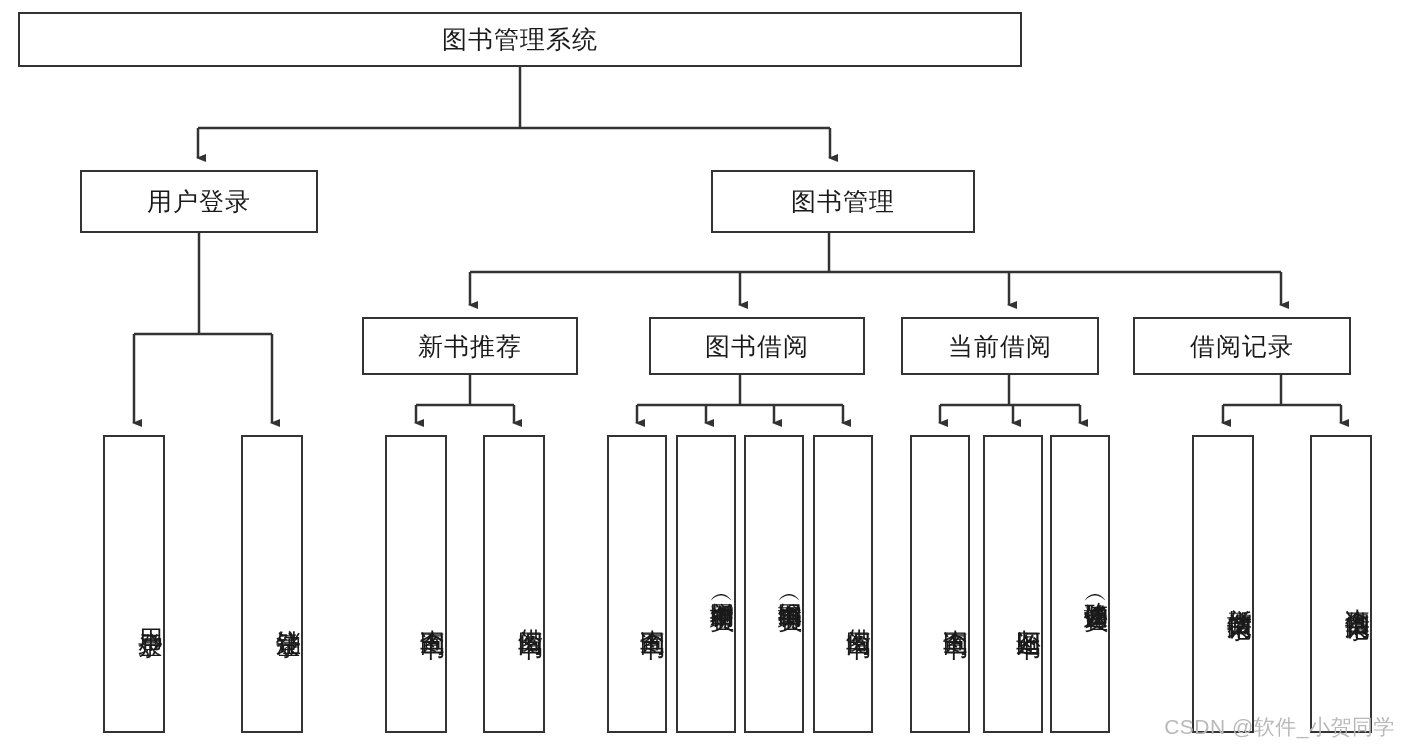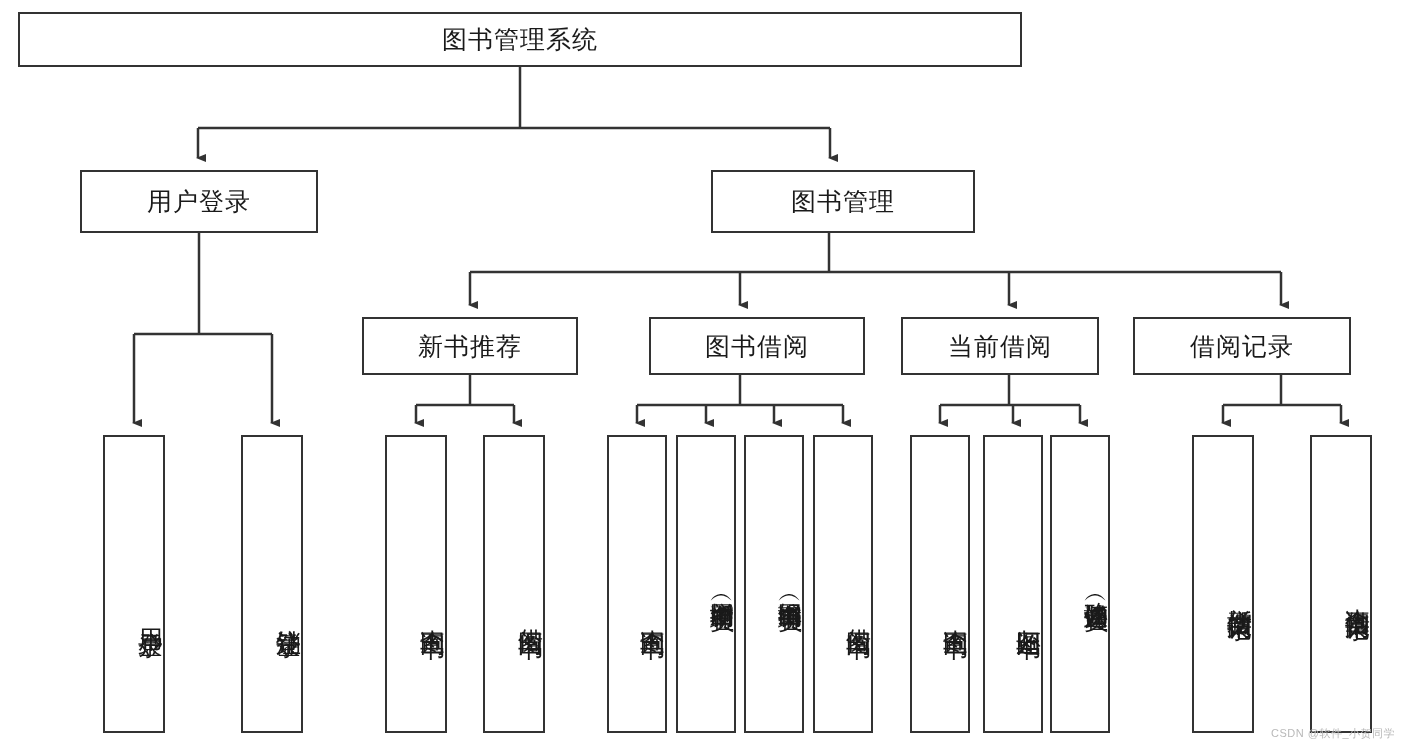--- a/index.html
+++ b/index.html
@@ -50,21 +50,21 @@
     justify-content: center;
   }
   .node.vert.tall {
     font-size: 24px;
     letter-spacing: 1px;
   }
   .watermark {
     position: absolute;
     right: 10px;
     bottom: 6px;
-    font-size: 11px;
+    font-size: 21px;
     color: #b9b9b9;
     white-space: nowrap;
     letter-spacing: 0.5px;
   }
 </style>
 </head>
 <body>
 
 <div id="canvas">
 

